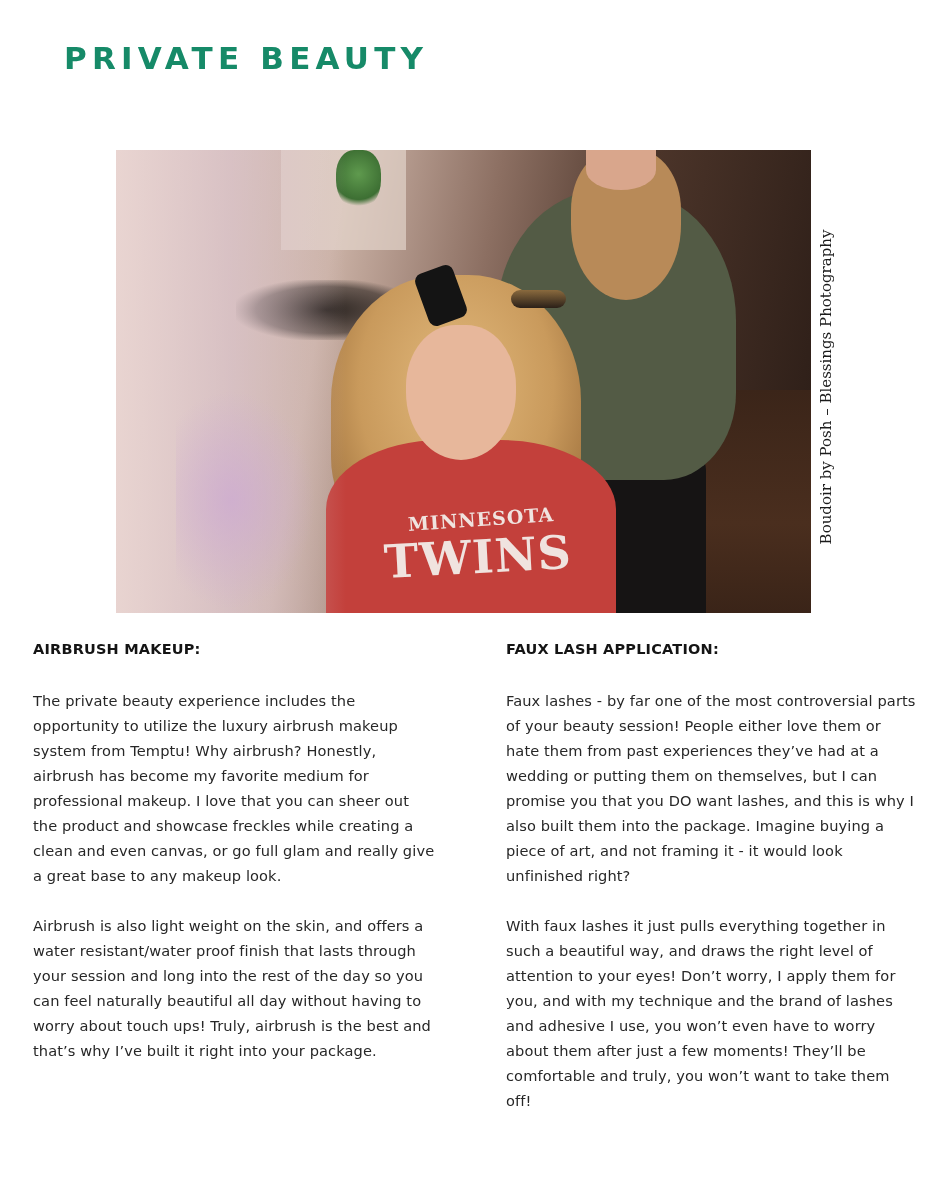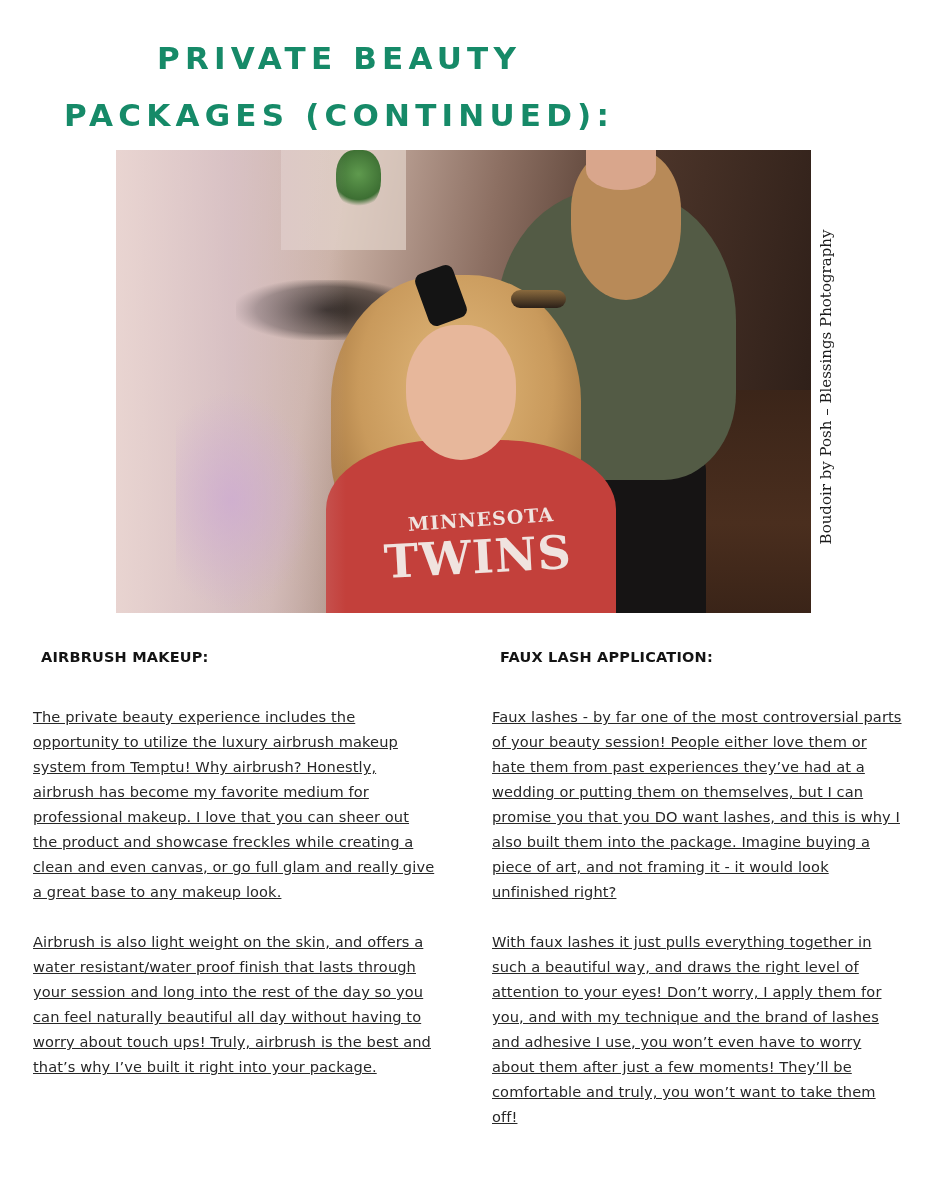--- a/index.html
+++ b/index.html
@@ -157,45 +157,43 @@
       position: relative;
       top: 5px;
     }
 
     .column {
       position: absolute;
       top: 638px;
       width: 405px;
     }
     .column.left { left: 33px; }
-    .column.right { left: 492px; width: 410px; }
+    .column.right { left: 506px; width: 410px; }
     .section-heading {
-      margin: 8px;
+      margin: 0;
       font-weight: bold;
       font-size: 14.5px;
       letter-spacing: 0.2px;
       line-height: 22px;
       color: #141414;
       height: 50px;
     }
     .paragraph {
       margin: 0 0 25px 0;
       font-size: 14.6px;
       line-height: 25px;
       color: #272727;
       letter-spacing: 0.1px;
-      text-decoration: underline;
     }
   </style>
 </head>
 <body>
 
 <h1 class="page-title">
   <span>PRIVATE BEAUTY</span>
-  <span>PACKAGES (CONTINUED):</span>
 </h1>
 
 <div class="photo" role="img" aria-label="Stylist curling the hair of a client wearing a red Minnesota Twins t-shirt">
   <div class="layer wall"></div>
   <div class="layer wall-panel"></div>
   <div class="layer plant"></div>
   <div class="layer floor"></div>
   <div class="layer table"></div>
   <div class="layer stylist-legs"></div>
   <div class="layer stylist-body"></div>

